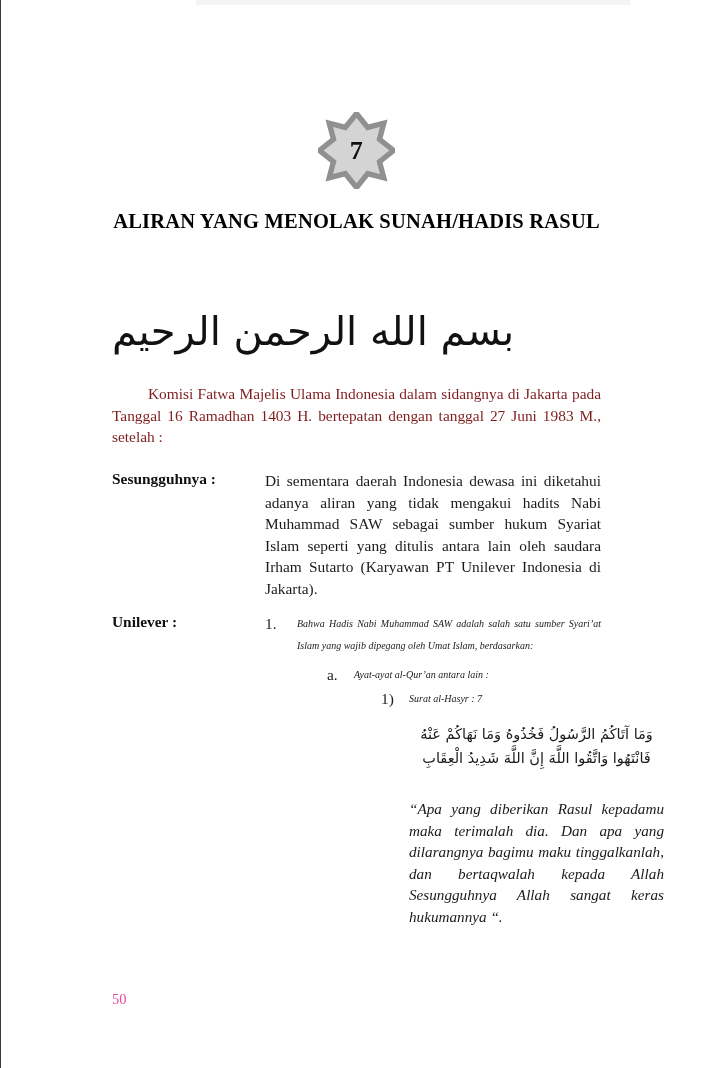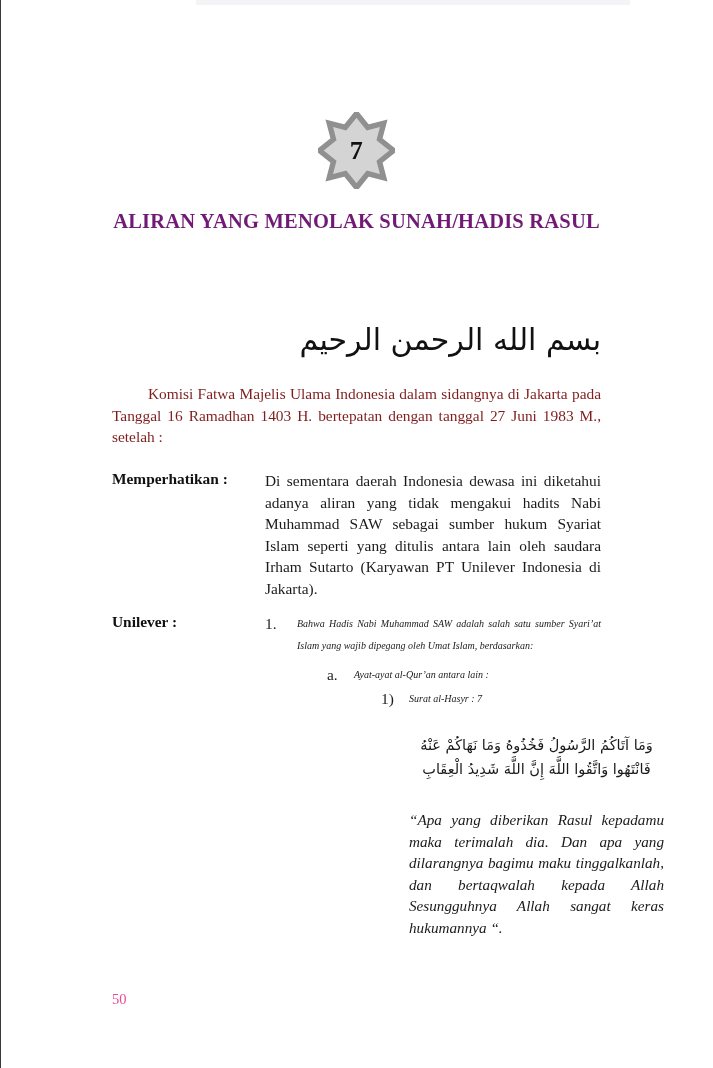--- a/index.html
+++ b/index.html
@@ -70,31 +70,31 @@
   
   .chapter-title {
     position: absolute;
     left: 56px;
     top: 210px;
     width: 601px;
     text-align: center;
     font-size: 20.5px;
     font-weight: bold;
     letter-spacing: 0.2px;
-    color: #701a75;
+    color: #000000;
   }
 
   
   .bismillah {
     position: absolute;
     left: 112px;
-    top: 320px;
+    top: 304px;
     width: 489px;
-    text-align: right;
-    font-size: 30px;
+    text-align: left;
+    font-size: 40px;
     line-height: 1.35;
     color: #111111;
     font-family: "DejaVu Sans", sans-serif;
     direction: rtl;
   }
 
   
   .opening-para {
     position: absolute;
     left: 112px;
@@ -166,21 +166,21 @@
 
   .subsub-list {
     margin-top: 2px;
     margin-left: 27px;
   }
   .subsub-list .list-item { padding-left: 28px; }
   .subsub-list .list-item > .marker { width: 24px; }
 
   
   .verse-arabic {
-    margin-top: 24px;
+    margin-top: 13px;
     margin-left: 0;
     width: 255px;
     text-align: center;
     direction: rtl;
     font-family: "DejaVu Sans", sans-serif;
     font-size: 14.5px;
     line-height: 24px;
     color: #1a1a1a;
   }
   .verse-arabic .verse-line { display: block; }
@@ -220,21 +220,21 @@
     <div class="badge-number">7</div>
   </div>
 
   <div class="chapter-title">ALIRAN YANG MENOLAK SUNAH/HADIS RASUL</div>
 
   <div class="bismillah">بسم الله الرحمن الرحيم</div>
 
   <div class="opening-para">Komisi Fatwa Majelis Ulama Indonesia dalam sidangnya di Jakarta pada Tanggal 16 Ramadhan 1403 H. bertepatan dengan tanggal 27 Juni 1983 M., setelah :</div>
 
   <div class="clause clause-memperhatikan">
-    <div class="clause-label">Memperhatikan :</div>
+    <div class="clause-label">Sesungguhnya :</div>
     <div class="clause-body">Di sementara daerah Indonesia dewasa ini diketahui adanya aliran yang tidak mengakui hadits Nabi Muhammad SAW sebagai sumber hukum Syariat Islam seperti yang ditulis antara lain oleh saudara Irham Sutarto (Karyawan PT Unilever Indonesia di Jakarta).</div>
   </div>
 
   <div class="clause clause-menimbang">
     <div class="clause-label">Unilever :</div>
     <div class="clause-body">
 
       <div class="list-item">
         <span class="marker">1.</span>
         <span class="item-text">Bahwa Hadis Nabi Muhammad SAW adalah salah satu sumber Syari’at Islam yang wajib dipegang oleh Umat Islam, berdasarkan:</span>

